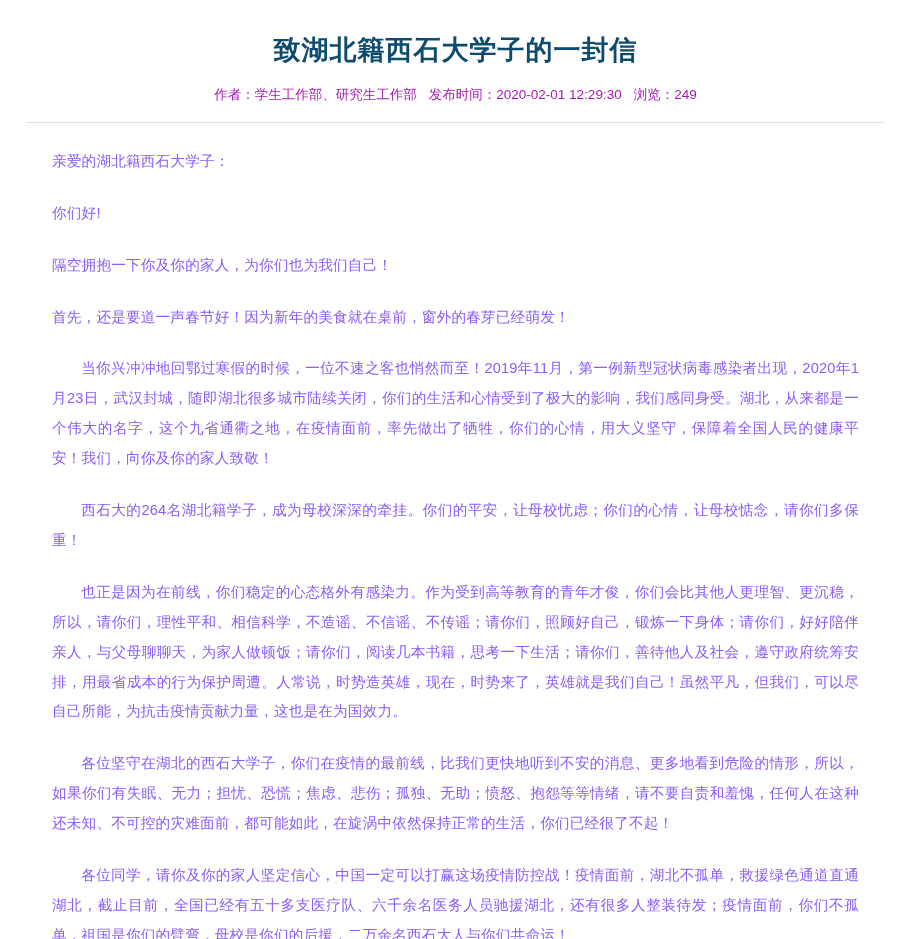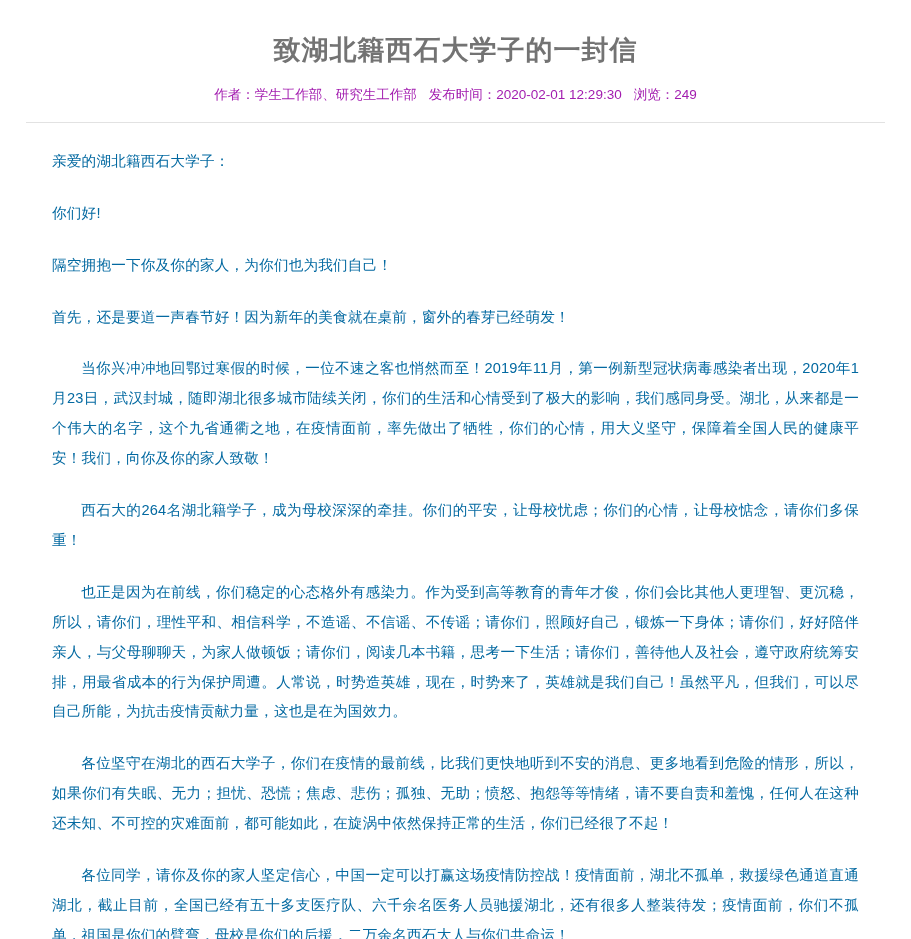--- a/index.html
+++ b/index.html
@@ -19,21 +19,21 @@
     padding: 0;
     position: relative;
   }
   .article-header {
     padding: 26px 40px 0 40px;
   }
   .article-title {
     text-align: center;
     font-size: 27px;
     font-weight: bold;
-    color: #737373;
+    color: #0c4a6e;
     letter-spacing: 1px;
     line-height: 1.4;
     margin: 0;
     padding: 6px 0 16px 0;
   }
   .article-meta {
     text-align: center;
     font-size: 13.5px;
     color: #a21caf;
     padding-bottom: 18px;
@@ -51,21 +51,21 @@
     margin: 0 26px;
     height: 0;
   }
   .article-body {
     padding: 24px 52px 30px 52px;
   }
   .article-body p {
     margin: 0 0 22px 0;
     font-size: 14.6px;
     line-height: 2.05;
-    color: #0369a1;
+    color: #8b5cf6;
     text-align: justify;
     text-indent: 2em;
     letter-spacing: 0.2px;
   }
   .article-body p.no-indent {
     text-indent: 0;
   }
   .article-body p.salutation {
     text-indent: 0;
   }

